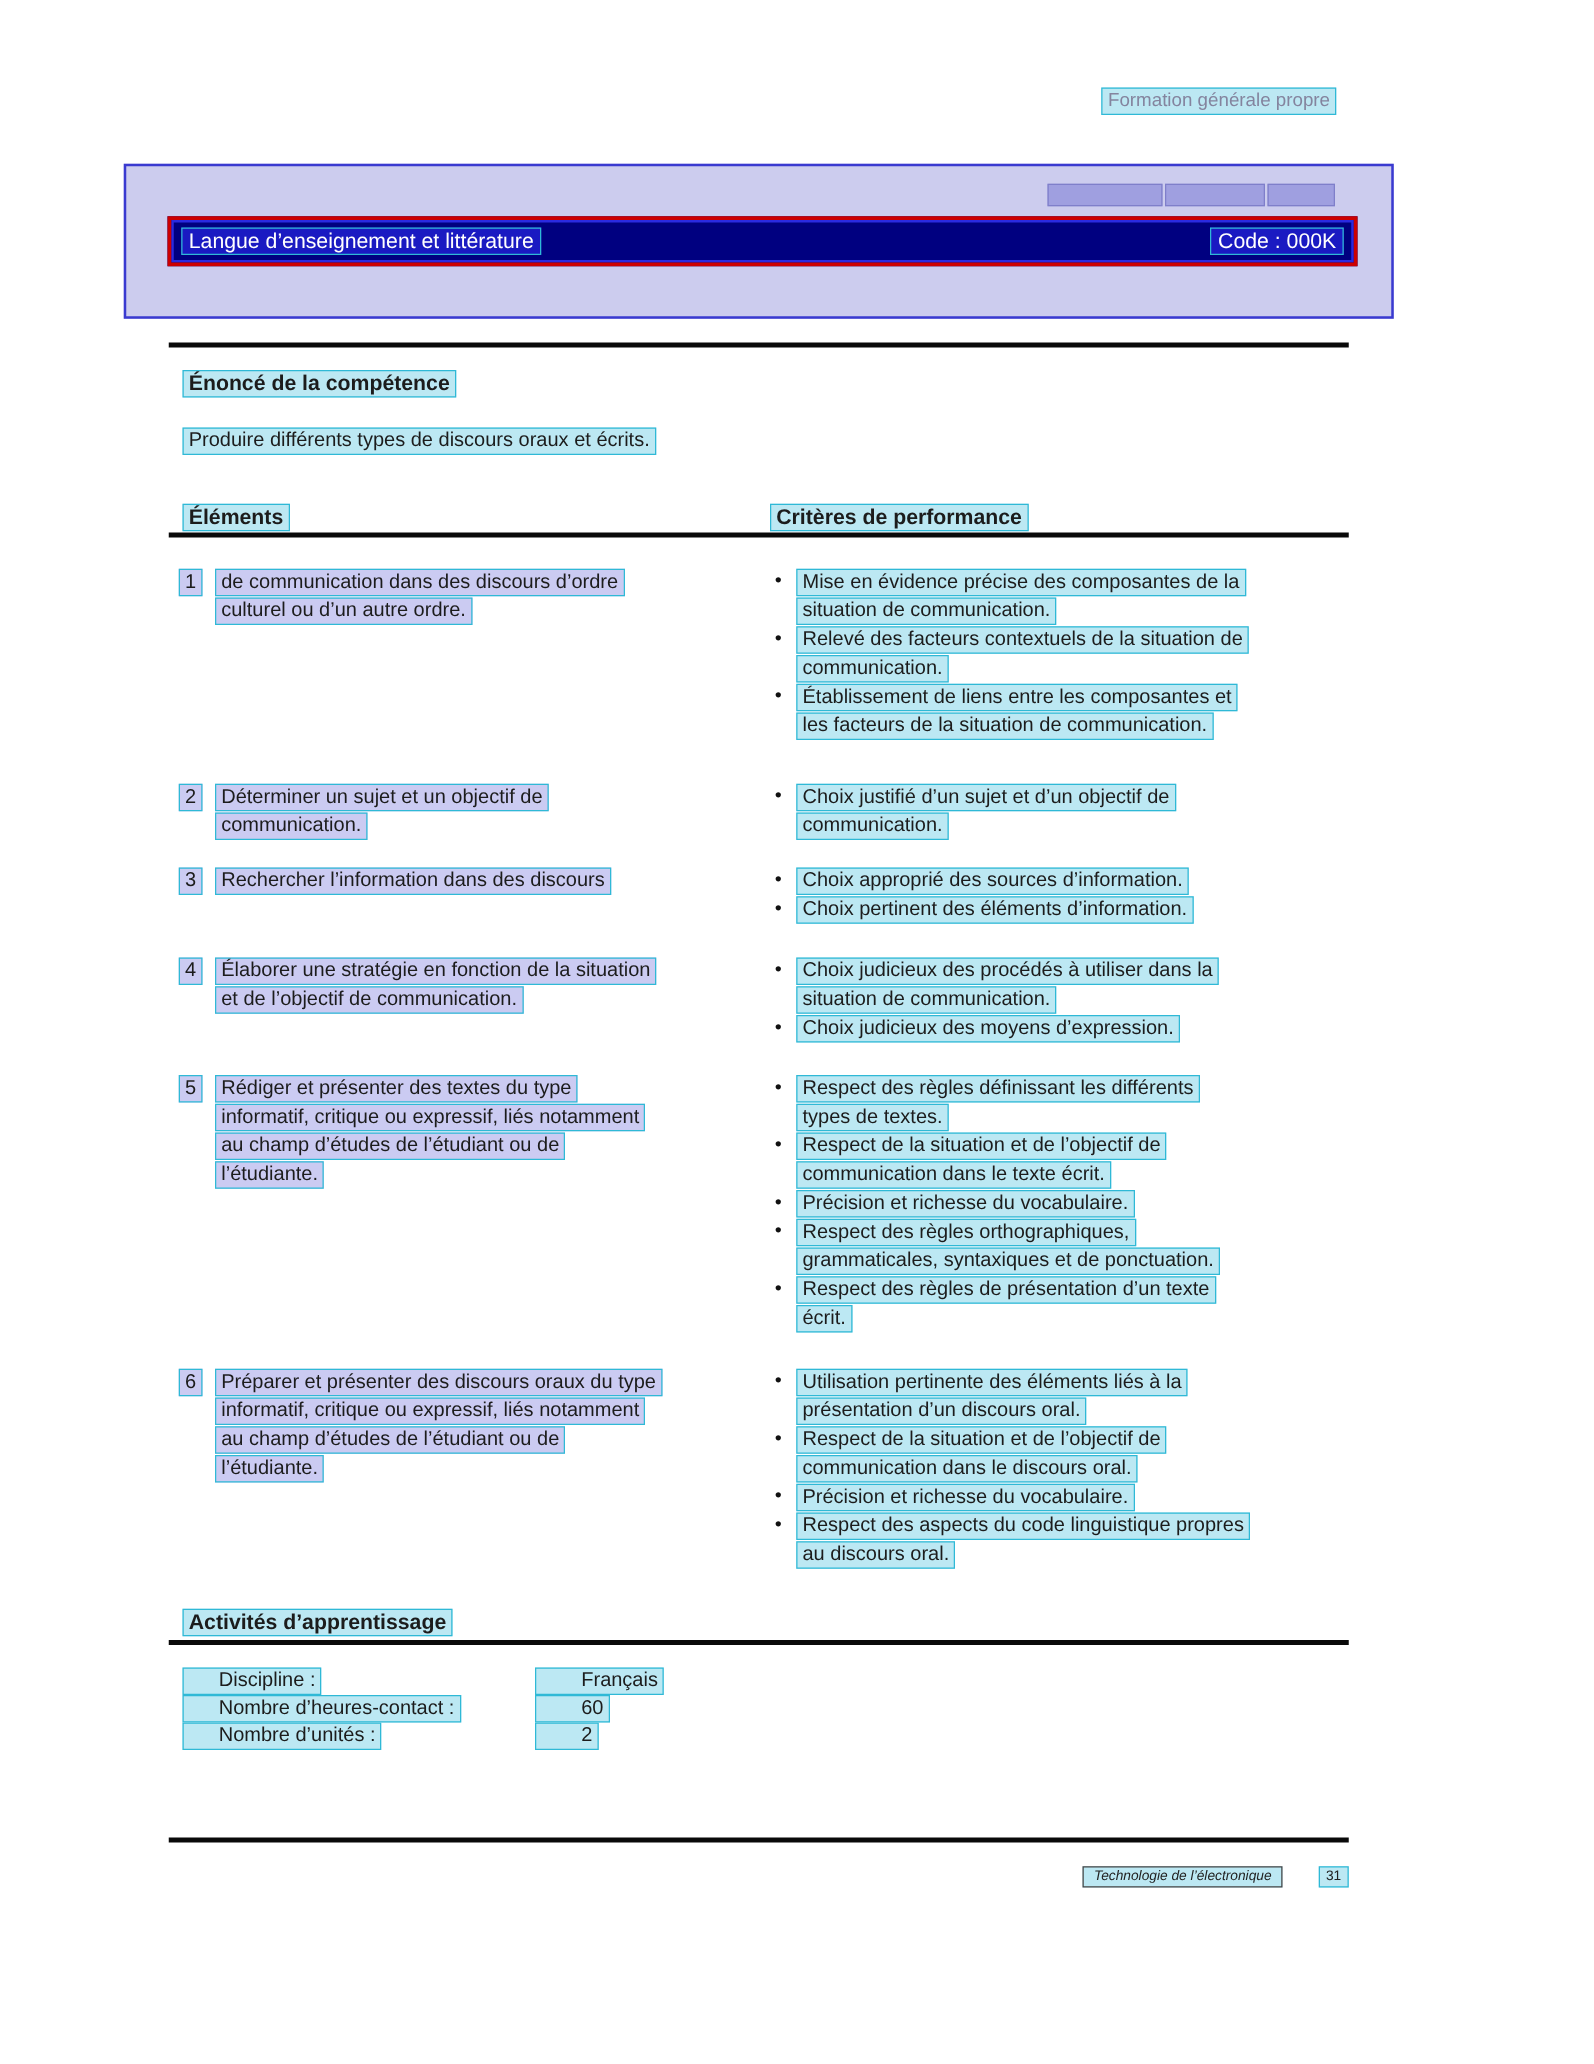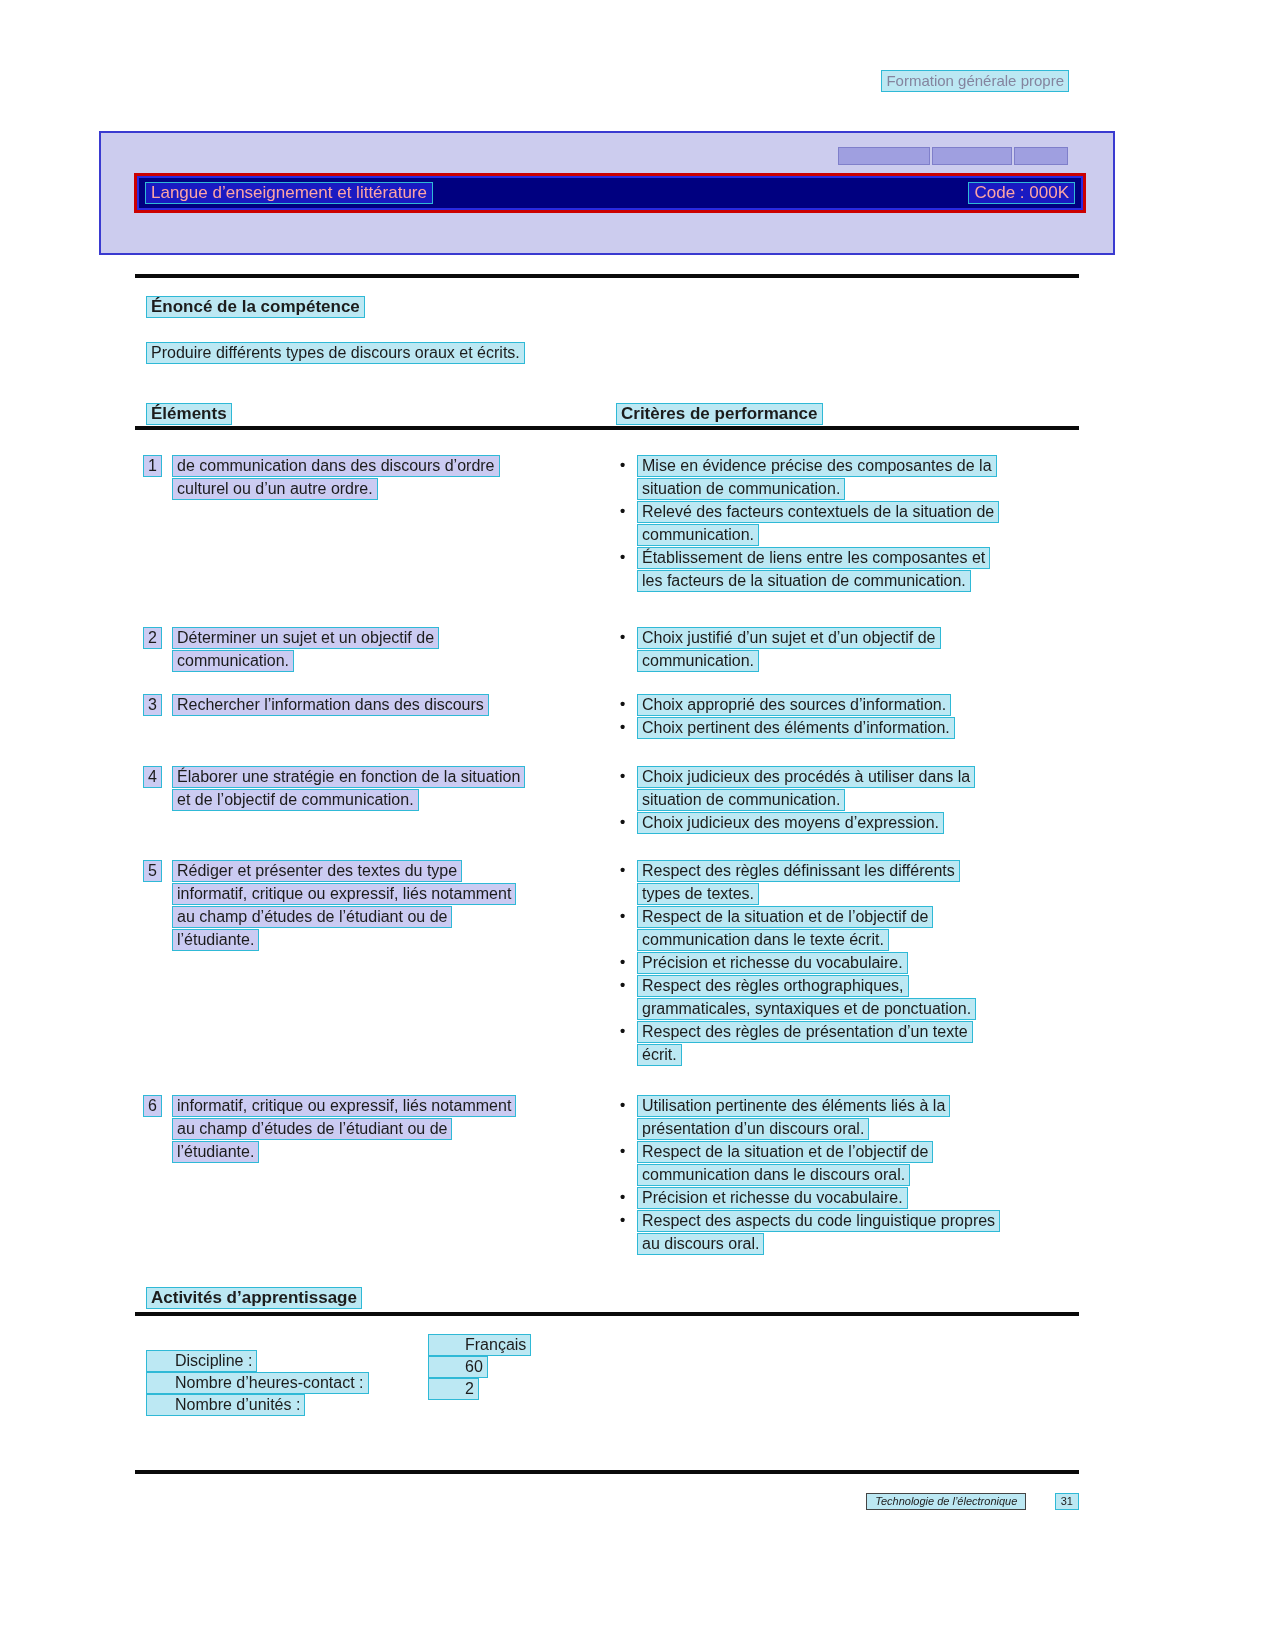--- a/index.html
+++ b/index.html
@@ -21,21 +21,21 @@
   .top-tag .hl{color:#84849e; font-size:15px;}
   
   .panel{position:absolute; left:99px; top:131px; width:1012px; height:120px;
          background:#ccccee; border:2px solid #3a3ad0;}
   .pfield{position:absolute; top:14px; height:16px; background:#9f9fe0; border:1px solid #7f7fca;}
   .pf1{left:737px; width:90px;} .pf2{left:831px; width:78px;} .pf3{left:913px; width:52px;}
   .navy-bar{position:absolute; left:33px; top:40px; width:930px; height:34px;
             background:#000080; border:3px solid #cc0000;
             box-shadow: inset 0 0 0 2px #2a2ae0;
             display:flex; align-items:center; justify-content:space-between; padding:0 8px;}
-  .navy-bar .bartext{display:inline-block; background:#1a1ac2; color:#fca5a5; font-size:17px;
+  .navy-bar .bartext{display:inline-block; background:#1a1ac2; color:#ffffff; font-size:17px;
             line-height:18px; padding:1px 5px; border:1px solid #2fb9d6; white-space:nowrap;}
   
   .objstd{position:absolute; left:135px; top:248px; width:944px; height:26px;}
   .objstd .obj{position:absolute; left:11px;}
   .objstd .std{position:absolute; left:485px;}
   .objstd .hl{font-size:17px;}
   
   .h-enonce{position:absolute; left:146px; top:296px;}
   .statement{position:absolute; left:146px; top:342px;}
   .h-elements{position:absolute; left:146px; top:403px;}
@@ -48,21 +48,21 @@
   .elem{position:absolute; left:8px; top:0; width:470px; display:flex; align-items:flex-start;}
   .numcol{width:29px; flex:none;}
   .elines{flex:1;}
   .eline{height:23px; white-space:nowrap;}
   .crit{position:absolute; left:483px; top:0; width:461px;}
   .cline{height:23px; padding-left:19px; position:relative; white-space:nowrap;}
   .cline .bullet{position:absolute; left:2px; top:1px; font-size:15px; color:#111; font-weight:bold;}
   
   .fields{position:absolute; left:135px; top:1334px; width:540px;}
   .frow{height:22px; position:relative;}
-  .flabel{position:absolute; left:11px; top:16px;padding-left:28px;}
+  .flabel{position:absolute; left:11px; top:0;padding-left:28px;}
   .fvalue{position:absolute; left:293px; top:0;padding-left:36px;}
   
   .footer{position:absolute; top:1491px; left:135px; width:944px; text-align:right;}
   .footer .fbox{display:inline-block; border:1px solid #444444; background:#bce8f3; padding:1px 8px;
                 font-size:11px; line-height:13px; color:#222;font-style:italic;}
   .footer .fpage{display:inline-block; border:1px solid #2fb9d6; background:#bce8f3; padding:1px 5px;
                  font-size:11px; line-height:13px; margin-left:24px; color:#222;}
 </style>
 </head>
 <body>
@@ -182,20 +182,21 @@
         <div class="cline"><span class="hl hl-cyan">grammaticales, syntaxiques et de ponctuation.</span></div>
         <div class="cline"><span class="bullet">•</span><span class="hl hl-cyan">Respect des règles de présentation d’un texte</span></div>
         <div class="cline"><span class="hl hl-cyan">écrit.</span></div>
       </div>
     </div>
 
     <div class="row r6">
       <div class="elem">
         <div class="numcol"><span class="hl hl-lav">6</span></div>
         <div class="elines">
+          <div class="eline"><span class="hl hl-lav">Préparer et présenter des discours oraux du type</span></div>
           <div class="eline"><span class="hl hl-lav">informatif, critique ou expressif, liés notamment</span></div>
           <div class="eline"><span class="hl hl-lav">au champ d’études de l’étudiant ou de</span></div>
           <div class="eline"><span class="hl hl-lav">l’étudiante.</span></div>
         </div>
       </div>
       <div class="crit">
         <div class="cline"><span class="bullet">•</span><span class="hl hl-cyan">Utilisation pertinente des éléments liés à la</span></div>
         <div class="cline"><span class="hl hl-cyan">présentation d’un discours oral.</span></div>
         <div class="cline"><span class="bullet">•</span><span class="hl hl-cyan">Respect de la situation et de l’objectif de</span></div>
         <div class="cline"><span class="hl hl-cyan">communication dans le discours oral.</span></div>

